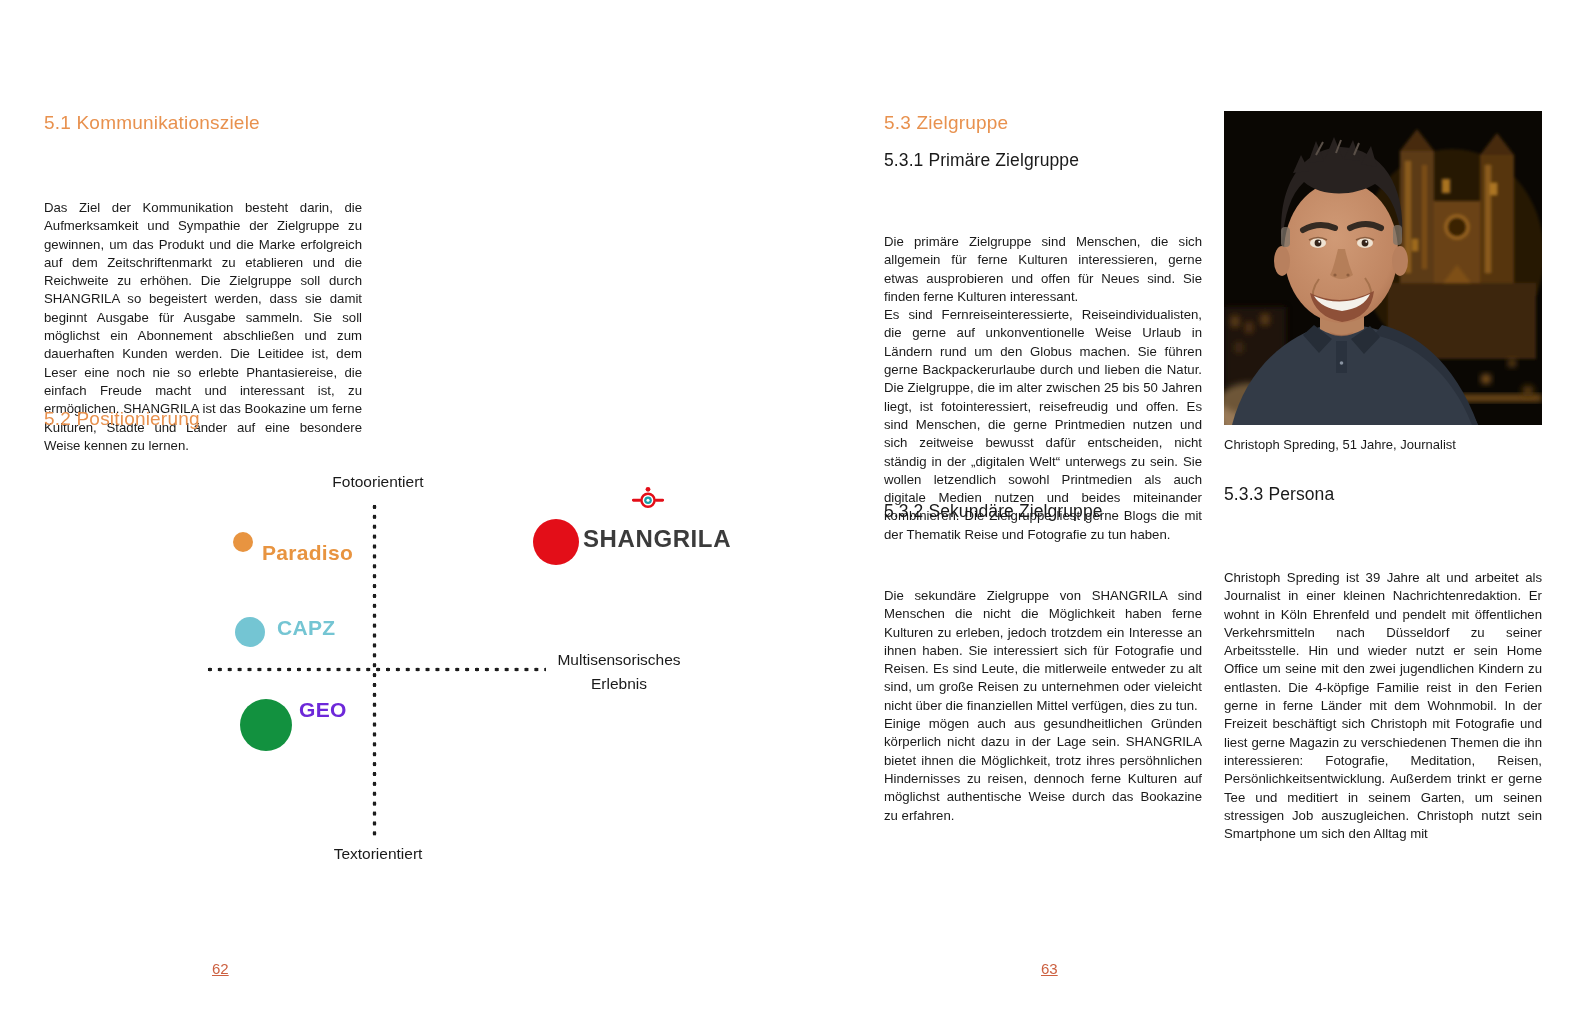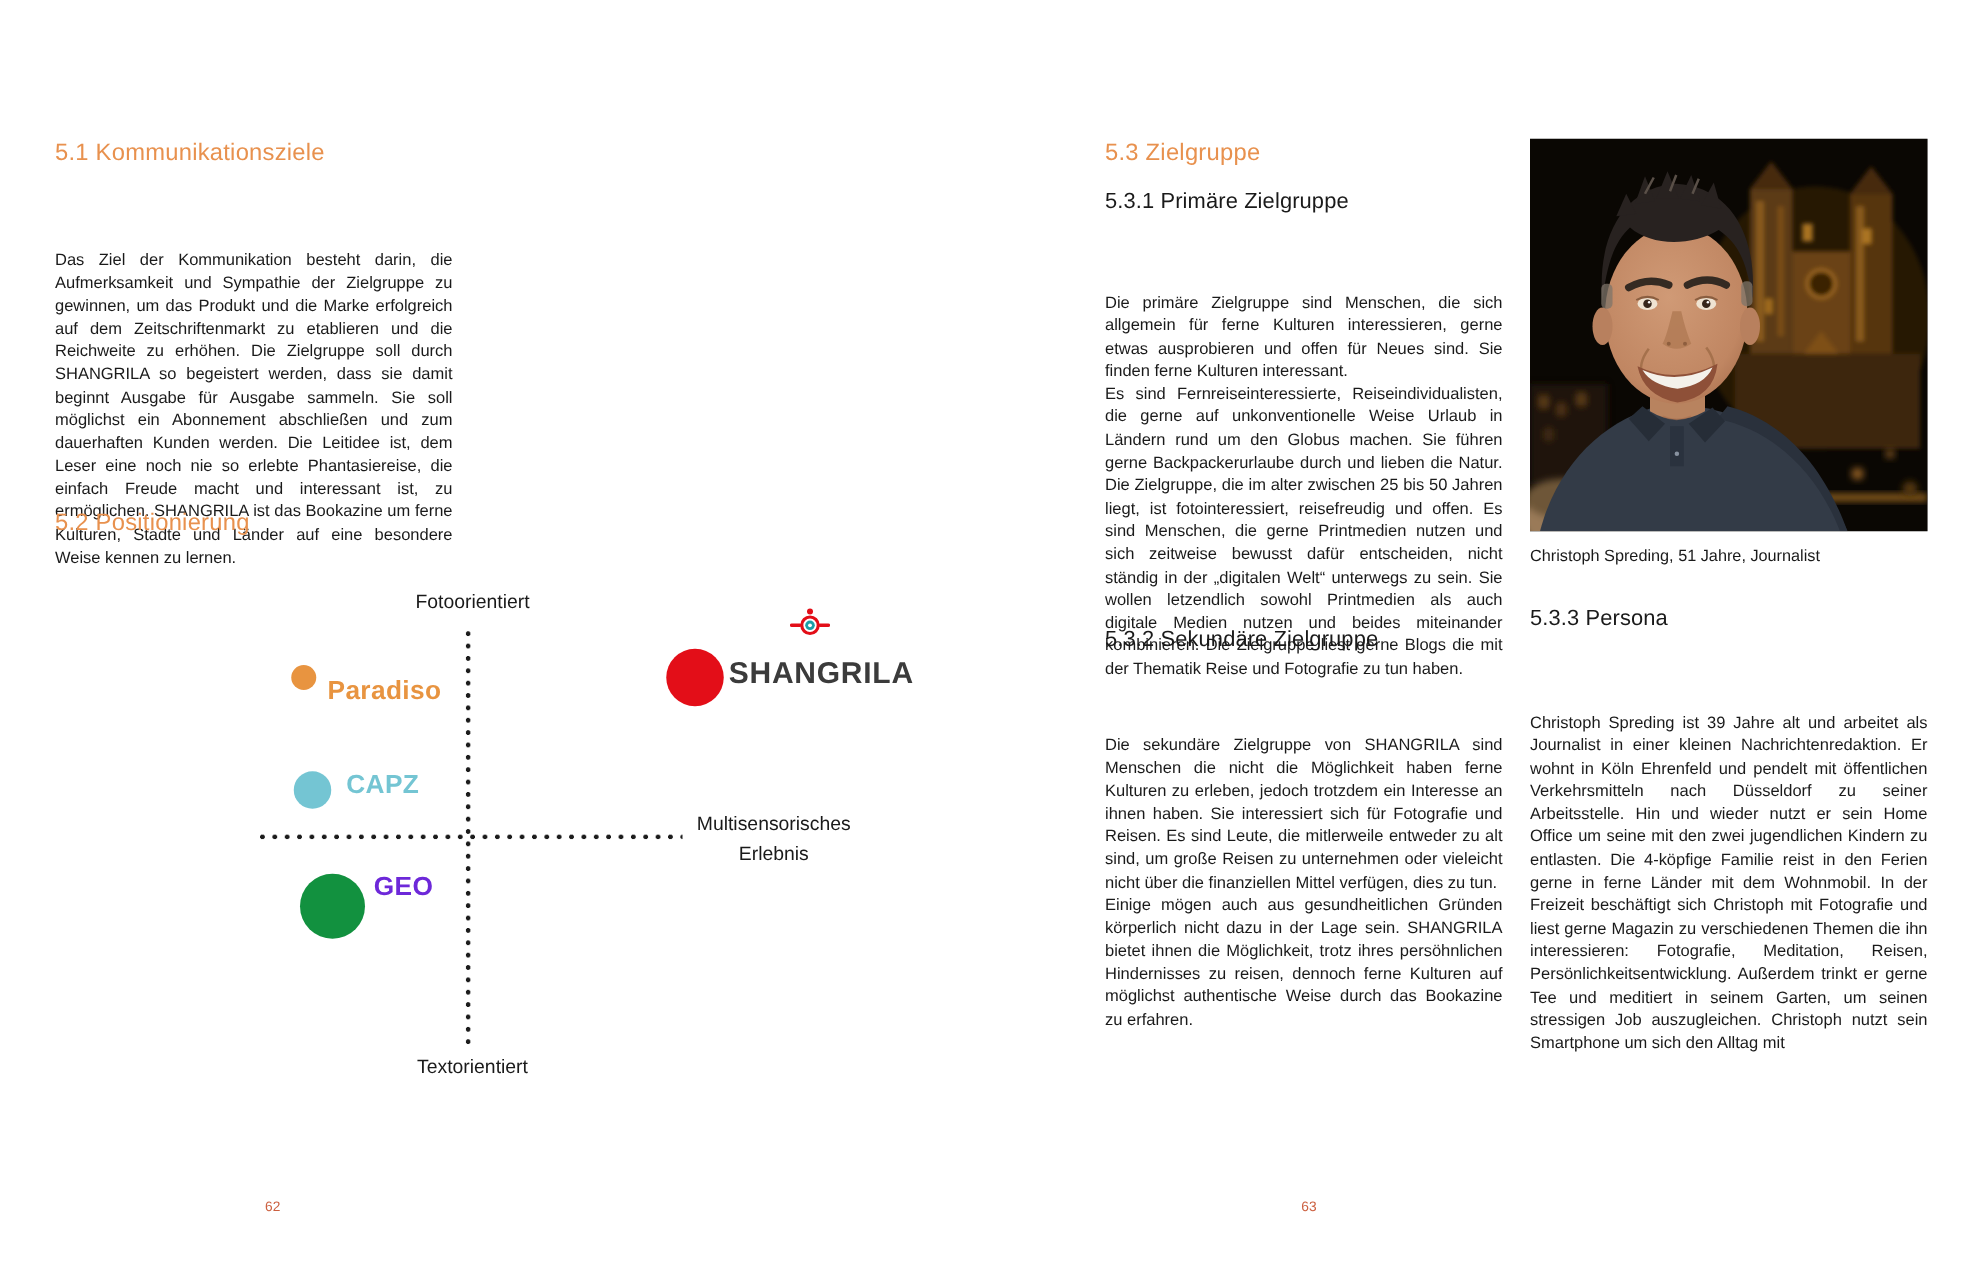--- a/index.html
+++ b/index.html
@@ -16,21 +16,21 @@
     font-size: 19px; font-weight: 400; color: #e8914e; letter-spacing: 0.2px;
   }
   .h-sub {
     font-size: 17.5px; font-weight: 400; color: #1a1a1a; letter-spacing: 0.1px;
   }
   .body-text {
     font-size: 13.2px; line-height: 18.3px; text-align: justify;
     hyphens: auto; -webkit-hyphens: auto; color: #1a1a1a; margin-top: 47px;
   }
   .body-text p { margin: 0; }
-  .page-num { font-size: 11px; color: #cc6040; }
+  .page-num { font-size: 15px; color: #cc6040; text-decoration: underline; }
 
   
   .axis-dotted-v {
     width: 5px;
     background-image: radial-gradient(circle, #1c1c1c 1.9px, transparent 2.1px);
     background-size: 5px 9.9px; background-repeat: repeat-y; background-position: center top;
   }
   .axis-dotted-h {
     height: 5px;
     background-image: radial-gradient(circle, #1c1c1c 1.9px, transparent 2.1px);

